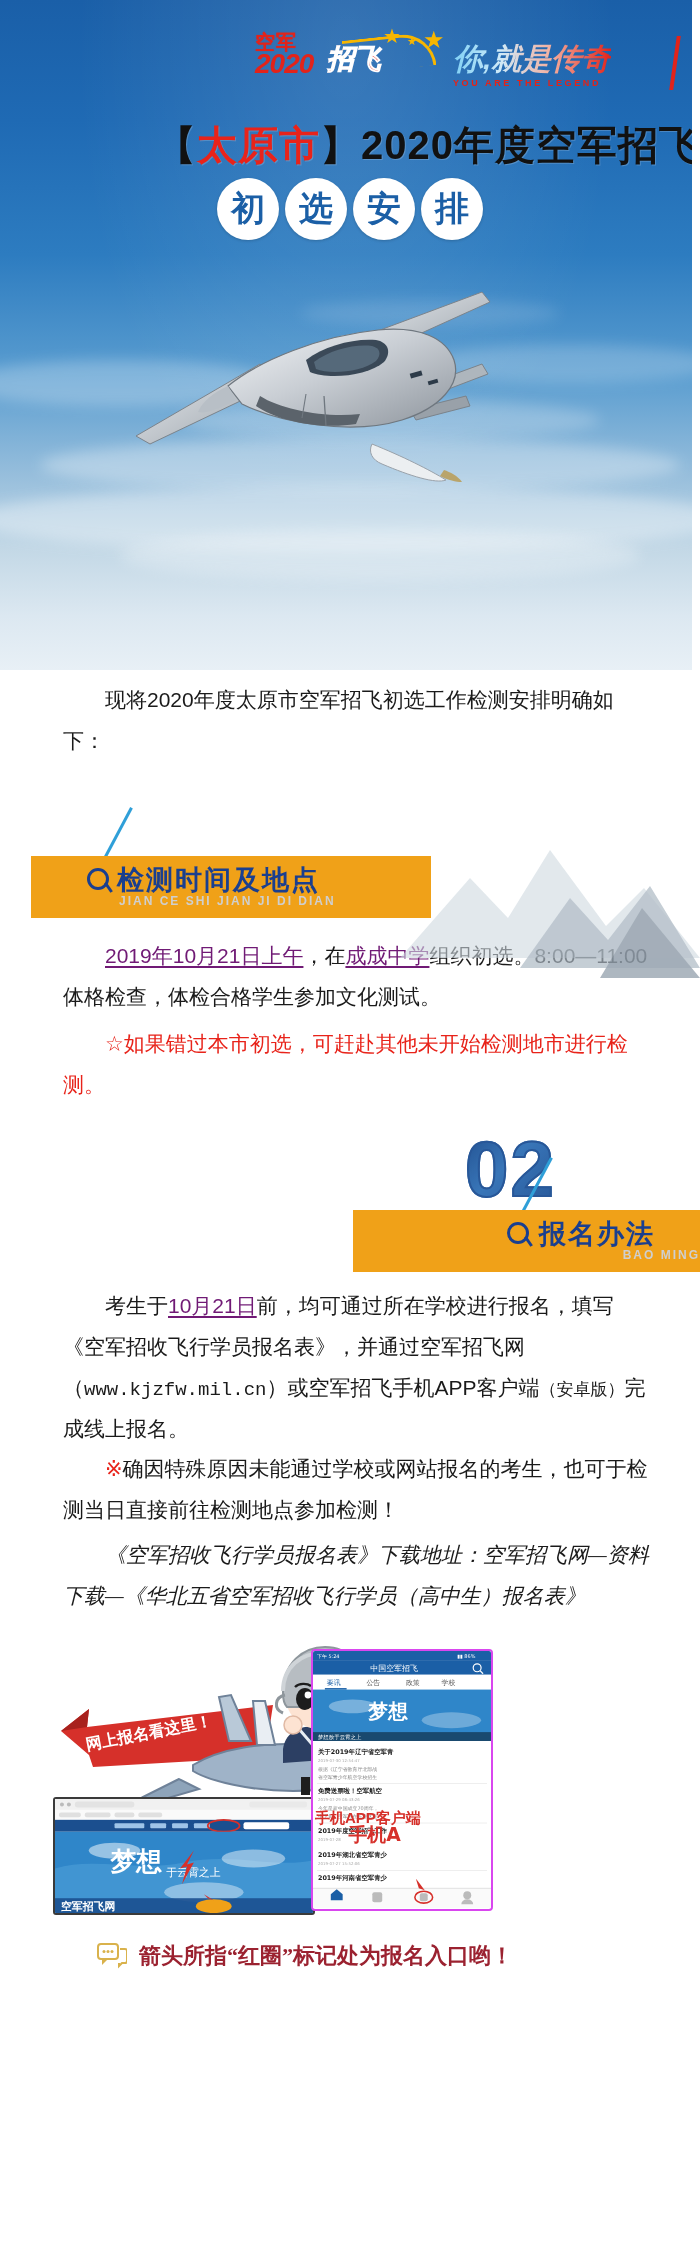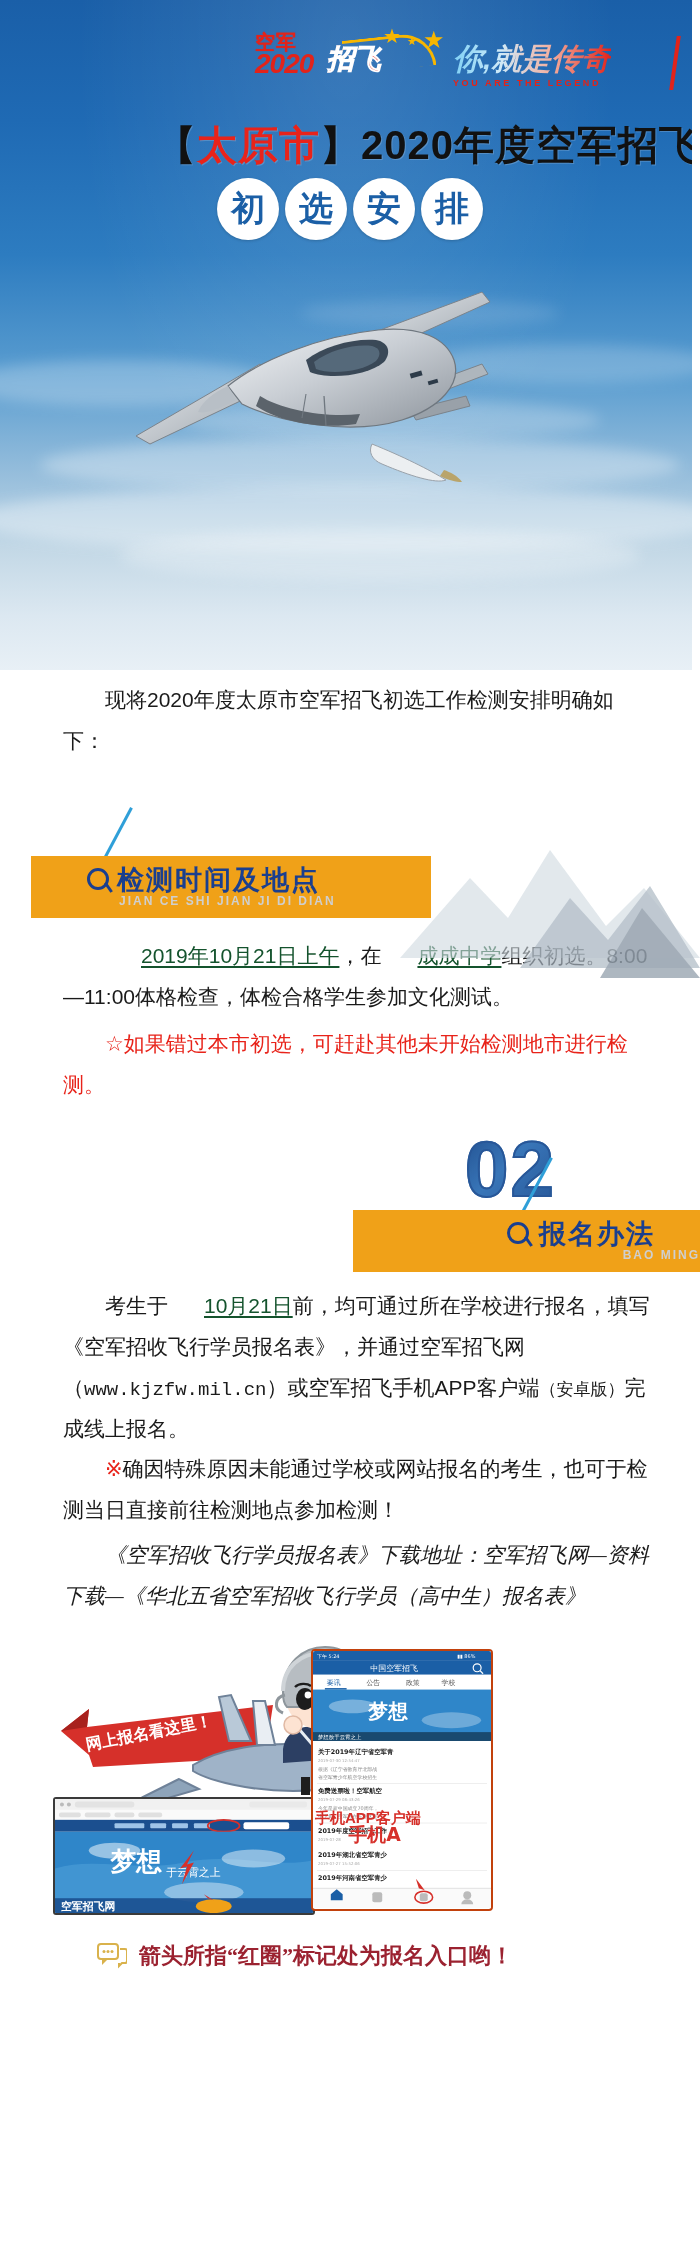--- a/index.html
+++ b/index.html
@@ -125,40 +125,40 @@
     font-weight:bold; white-space:nowrap;
   }
   .magn{position:absolute;top:12px;width:22px;height:22px;border:3px solid #1a3f8f;border-radius:50%;}
   .magn:after{content:"";position:absolute;right:-4px;bottom:-6px;width:3px;height:11px;background:#1a3f8f;transform:rotate(-35deg);}
 
   
   .mts{position:absolute;right:0;top:-30px;width:300px;height:230px;overflow:hidden;opacity:.85;}
 
   .para{padding:0 48px; font-size:21px; line-height:1.95; color:#1a1a1a; text-indent:2em;}
   .red{color:#e8231a;}
-  .red-u{color:#14532d;text-decoration:underline;text-underline-offset:3px;margin-left:36px;}
+  .red-u{color:#701a75;text-decoration:underline;text-underline-offset:3px;}
   .serif{font-family:"Liberation Serif","DejaVu Serif",serif;font-style:italic;}
   .mono{font-family:"Liberation Mono","DejaVu Sans Mono",monospace;font-size:19px;}
   .small-s{font-size:17px;font-family:"Liberation Serif","DejaVu Serif",serif;}
 
   
   .illus{position:relative;width:700px;height:300px;margin-top:14px;}
   .pilot{position:absolute;left:118px;top:6px;width:250px;height:190px;}
   .banner{position:absolute;left:44px;top:72px;width:220px;height:72px;}
   .banner-txt{
     position:absolute;left:70px;top:92px;color:#fff;font-size:16px;font-weight:bold;
     transform:rotate(-11deg);white-space:nowrap;
   }
   .shot-pc{
     position:absolute;left:38px;top:166px;width:262px;height:118px;
     border:2px solid #3a3a3a;border-radius:3px;overflow:hidden;background:#fff;
   }
   .shot-ph{
     position:absolute;left:296px;top:18px;width:182px;height:262px;
-    border:2px solid #c2410c;border-radius:4px;overflow:hidden;background:#fff;
+    border:2px solid #d946ef;border-radius:4px;overflow:hidden;background:#fff;
   }
 
   .footer{
     position:relative;width:580px;padding:10px 0 0 0;text-align:center;
   }
   .footer-in{display:inline-flex;align-items:center;gap:12px;}
   .chat-icon{width:30px;height:26px;position:relative;}
   .footer-txt{font-size:22px;font-weight:bold;color:#9b2230;
     font-family:"Liberation Serif","DejaVu Serif",serif;white-space:nowrap;}
 </style>

